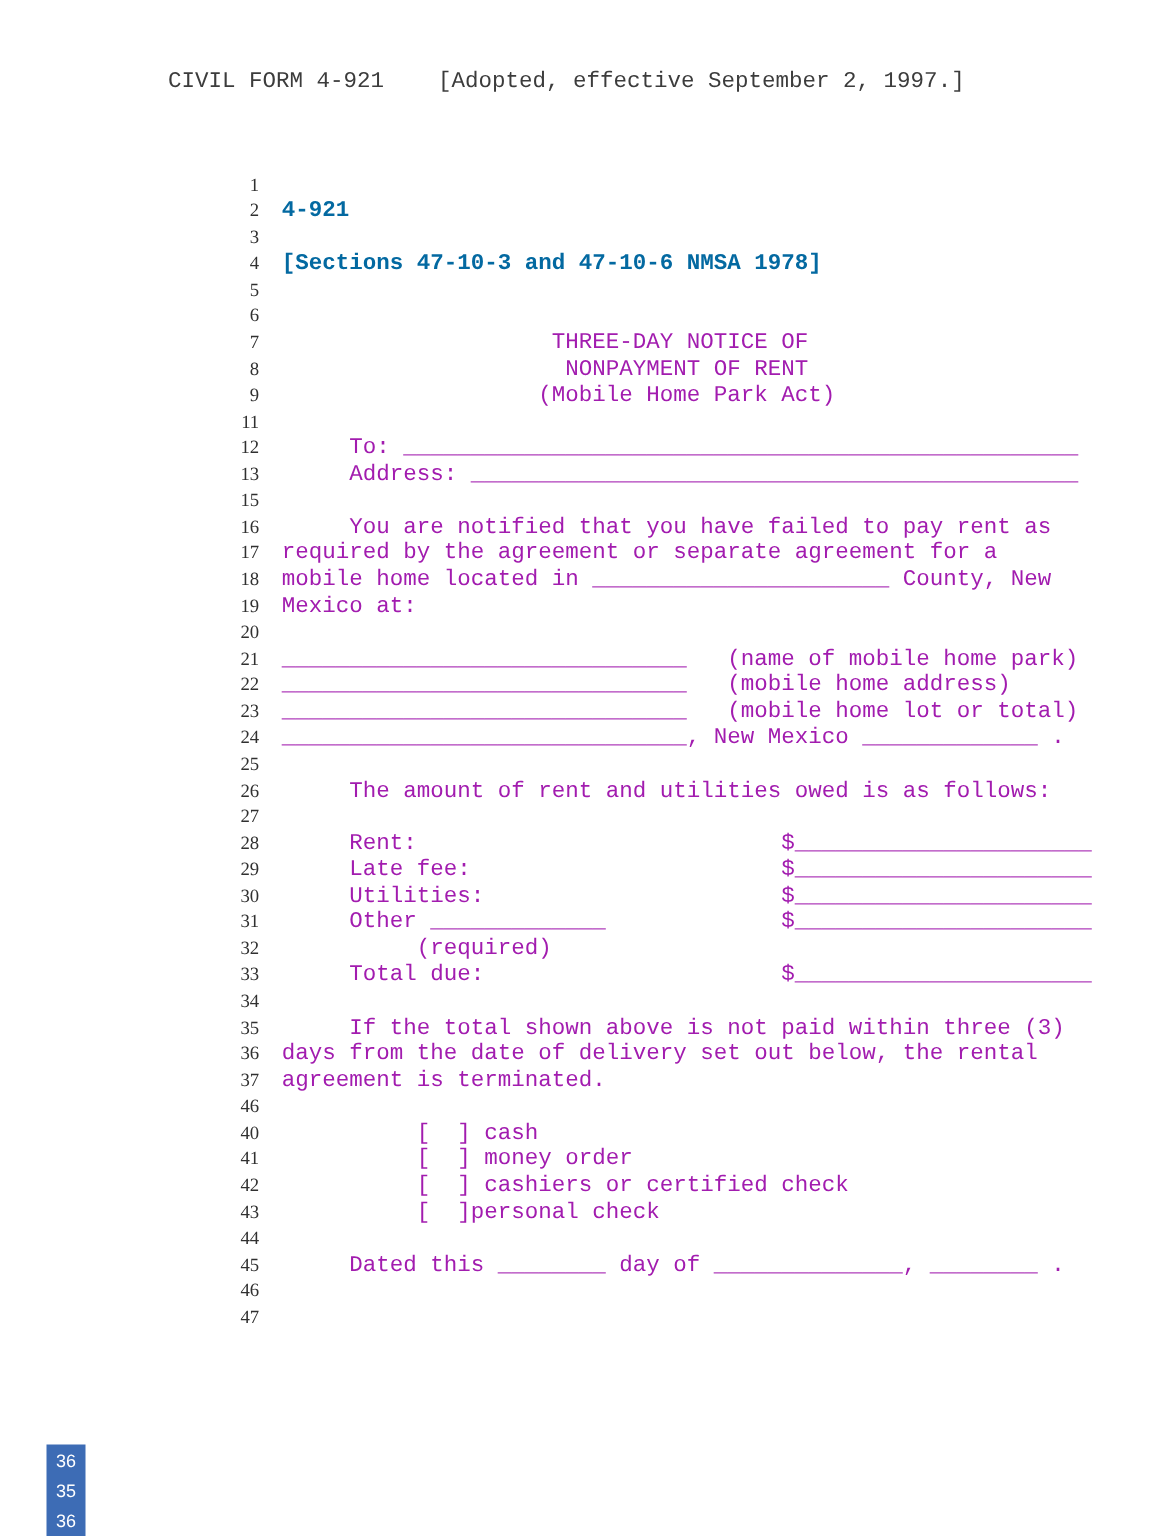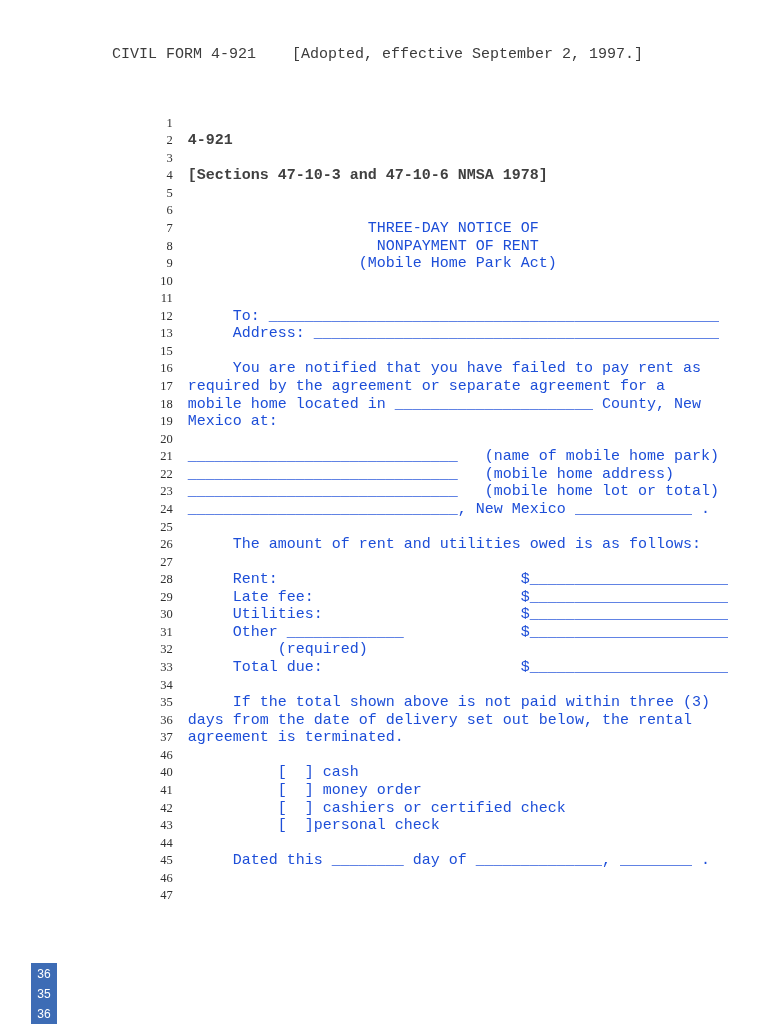--- a/index.html
+++ b/index.html
@@ -42,27 +42,27 @@
     font-family: "Liberation Serif", "DejaVu Serif", serif;
     font-size: 12.5px;
     color: #303030;
     vertical-align: baseline;
   }
   .line .txt {
     display: inline-block;
     margin-left: 15px;
     font-family: "Liberation Mono", "DejaVu Sans Mono", monospace;
     font-size: 15px;
-    color: #1d4ed8;
+    color: #a21caf;
     white-space: pre;
     vertical-align: baseline;
   }
   .line.bold .txt {
     font-weight: bold;
-    color: #404040;
+    color: #0369a1;
   }
   .page-indicator-badge {
     position: absolute;
     left: 31px;
     top: 963px;
     width: 26px;
     height: 61px;
     display: flex;
     flex-direction: column;
     align-items: center;
@@ -107,23 +107,20 @@
         <div class="line">
         <span class="num">7</span><span class="txt">                    THREE-DAY NOTICE OF</span>
       </div>
         <div class="line">
         <span class="num">8</span><span class="txt">                     NONPAYMENT OF RENT</span>
       </div>
         <div class="line">
         <span class="num">9</span><span class="txt">                   (Mobile Home Park Act)</span>
       </div>
         <div class="line">
-        <span class="num">10</span><span class="txt"></span>
-      </div>
-        <div class="line">
         <span class="num">11</span><span class="txt"></span>
       </div>
         <div class="line">
         <span class="num">12</span><span class="txt">     To: __________________________________________________</span>
       </div>
         <div class="line">
         <span class="num">13</span><span class="txt">     Address: _____________________________________________</span>
       </div>
         <div class="line">
         <span class="num">15</span><span class="txt"></span>

